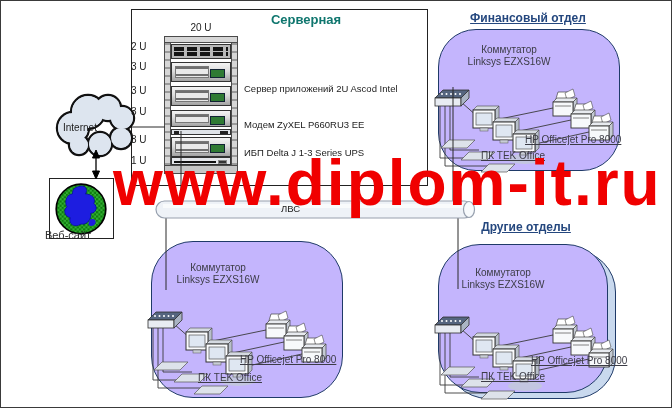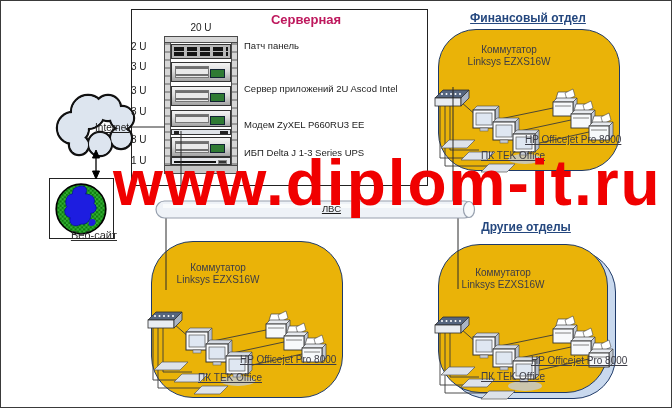--- a/index.html
+++ b/index.html
@@ -2,27 +2,27 @@
 <html><head>
 <meta charset="utf-8">
 <style>
   html,body{margin:0;padding:0;background:#fff;}
   .canvas{
     position:relative;width:672px;height:408px;background:#fff;
     border:1px solid #3a3a3a;box-sizing:border-box;overflow:hidden;
     font-family:"Liberation Sans",sans-serif;
   }
   .lbl{position:absolute;color:#1d1d1d;font-size:9.5px;line-height:1.15;z-index:4;white-space:nowrap;}
-  .center{text-align:right;text-decoration:underline;}
+  .center{text-align:left;}
 
   
   .server-room-box{position:absolute;left:130px;top:8px;width:295px;height:175px;
     border:1.4px solid #222;background:#fff;z-index:1;}
   .server-room-title{position:absolute;left:250px;top:11px;width:110px;text-align:center;
-    font-size:13px;font-weight:bold;color:#be185d;z-index:4;}
+    font-size:13px;font-weight:bold;color:#0f766e;z-index:4;}
   .rack-cap{position:absolute;left:176px;top:21px;width:48px;text-align:center;font-size:10px;color:#1d1d1d;z-index:4;}
 
   .rack{position:absolute;left:163px;top:35px;width:74px;height:138px;z-index:2;}
   .rack .frame{position:absolute;background:#d6d6d6;border:1px solid #4a4a4a;box-sizing:border-box;}
   .rack .beam-top{left:0;top:0;width:74px;height:7px;}
   .rack .rail-left{left:0;top:6px;width:7px;height:124px;background:
      repeating-linear-gradient(180deg,#9a9a9a 0 2px,#d6d6d6 2px 8px);}
   .rack .rail-right{left:67px;top:6px;width:7px;height:124px;background:
      repeating-linear-gradient(180deg,#9a9a9a 0 2px,#d6d6d6 2px 8px);}
   .rack .base{left:0;top:129px;width:74px;height:9px;background:#c6c6c6;}
@@ -45,21 +45,21 @@
   .unit-ups::before{content:"";position:absolute;left:2px;right:14px;top:2.5px;height:2px;background:#111;}
   .unit-ups::after{content:"";position:absolute;right:3px;top:1.5px;width:9px;height:4px;background:#333;
     box-shadow:inset 0 0 0 1px #888;}
 
   .rack-size{left:130px;width:26px;text-align:left;font-size:10px;}
   .rack-item-label{left:243px;width:182px;font-size:9.5px;}
 
   
   .dept-title{position:absolute;font-size:12px;font-weight:bold;color:#24477e;text-align:center;
     text-decoration:underline;z-index:4;}
-  .dept-box{position:absolute;background:#eab308;border:1.5px solid #1f3a68;z-index:2;}
+  .dept-box{position:absolute;background:#c4b5fd;border:1.5px solid #1f3a68;z-index:2;}
   .dept-shadow{position:absolute;background:#c9d9ee;border:1.5px solid #1f3a68;z-index:1;}
   .sw-label{position:absolute;font-size:10px;color:#3c3c46;text-align:center;line-height:1.2;z-index:4;}
   .hp-label,.pc-label{position:absolute;font-size:10px;color:#3c3c46;z-index:4;white-space:nowrap;text-decoration:underline;}
   .cluster{position:absolute;z-index:3;}
 
   .wires{position:absolute;left:0;top:0;z-index:3;pointer-events:none;}
 
   
   .website-box{position:absolute;left:48px;top:177px;width:63px;height:59px;background:#fff;
     border:1.4px solid #222;z-index:2;}
@@ -137,21 +137,20 @@
     <div class="unit unit-ups"></div>
   </div>
 
   <div class="lbl rack-size" style="top:40px">2 U</div>
   <div class="lbl rack-size" style="top:60px">3 U</div>
   <div class="lbl rack-size" style="top:84px">3 U</div>
   <div class="lbl rack-size" style="top:105px">3 U</div>
   <div class="lbl rack-size" style="top:133px">3 U</div>
   <div class="lbl rack-size" style="top:154px">1 U</div>
 
-  <div class="lbl rack-item-label" style="top:40px">Патч панель</div>
   <div class="lbl rack-item-label" style="top:83px">Сервер приложений 2U Ascod Intel</div>
   <div class="lbl rack-item-label" style="top:119px">Модем ZyXEL P660RU3 EE</div>
   <div class="lbl rack-item-label" style="top:147px">ИБП Delta J 1-3 Series UPS</div>
 
   <div class="lbl center" style="left:62px;top:121px;width:66px;font-size:10px">Internet</div>
 
   <div class="website-box">
     <svg width="56" height="56" viewBox="0 0 52 52">
       <defs>
         <pattern id="hatch" width="4" height="4" patternUnits="userSpaceOnUse">

